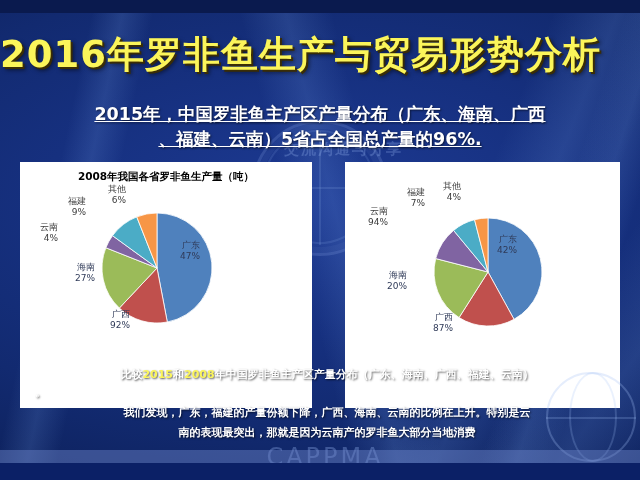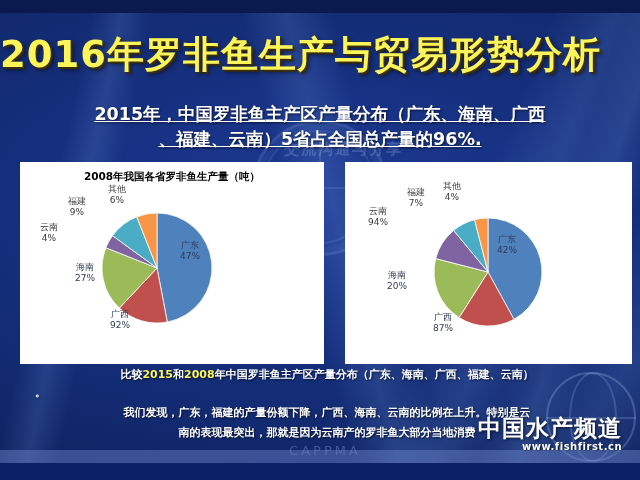--- a/index.html
+++ b/index.html
@@ -38,21 +38,21 @@
   }
   .wm-arcs{position:absolute;left:262px;top:130px;width:110px;height:110px;border-radius:50%;
     border:2px solid rgba(150,180,240,.15);transform:rotate(20deg);pointer-events:none;}
   .wm-text-top{
     position:absolute;left:238px;top:140px;width:165px;text-align:right;
     color:rgba(150,180,240,.30);font-size:15px;font-weight:bold;letter-spacing:2px;
     pointer-events:none;white-space:nowrap;
   }
   .wm-cappma{
     position:absolute;left:255px;top:443px;width:140px;text-align:center;
-    color:rgba(150,180,240,.34);font-size:13px;letter-spacing:3px;pointer-events:none;
+    color:rgba(150,180,240,.34);font-size:24px;letter-spacing:3px;pointer-events:none;
   }
   .wm-globe{
     position:absolute;right:4px;bottom:18px;width:86px;height:86px;border-radius:50%;
     border:2px solid rgba(160,190,245,.28);pointer-events:none;
   }
   .wm-globe:before{content:"";position:absolute;left:50%;top:-2px;bottom:-2px;width:44px;margin-left:-22px;border-radius:50%;border:2px solid rgba(160,190,245,.22);}
   .wm-globe:after{content:"";position:absolute;top:50%;left:-2px;right:-2px;height:2px;background:rgba(160,190,245,.22);}
 
   
   .title{
@@ -63,29 +63,29 @@
   }
   
   .subtitle{
     position:absolute;left:28px;top:102px;width:584px;text-align:center;
     font-size:17.5px;font-weight:bold;color:#ffffff;line-height:25px;
     text-shadow:1px 1px 2px rgba(0,0,0,.6);
     text-decoration:underline;
   }
 
   
-  .panel{position:absolute;top:162px;height:202px;background:#ffffff;padding-left:12px;}
+  .panel{position:absolute;top:162px;height:246px;background:#ffffff;}
   #panel-left{left:20px;width:292px;}
   #panel-right{left:345px;width:275px;}
   .chart-title{
     position:absolute;top:8px;left:0;width:100%;text-align:center;
     font-size:10.5px;font-weight:bold;color:#000;white-space:nowrap;
   }
   .pie-wrap{position:absolute;inset:0;}
-  .lbl{position:absolute;font-size:9px;color:#3b3b3b;line-height:11px;text-align:center;white-space:nowrap;}
+  .lbl{position:absolute;font-size:9px;color:#3b3b3b;line-height:11px;text-align:right;white-space:nowrap;}
   .lbl.inner{color:#2f3a58;}
 
   
   .bottom-box{position:absolute;left:0;top:358px;width:640px;height:104px;}
   .bt-line{position:absolute;left:0;width:640px;text-align:center;
     font-size:11px;font-weight:bold;line-height:17px;color:#ffffff;
     text-shadow:1px 1px 2px rgba(0,0,0,.65);white-space:nowrap;margin-left:7px;}
   .bt-line .y{color:#fbf55a;}
   #bt1{top:8px;}
   #bt2{top:26px;text-align:left;padding-left:28px;width:612px;}
@@ -211,20 +211,16 @@
       <span>比较</span><span class="y">2015</span><span>和</span><span class="y">2008</span><span>年中国罗非鱼主产区产量分布（广东、海南、广西、福建、云南）</span>
     </div>
     <div class="bt-line" id="bt2">。</div>
     <div class="bt-line" id="bt3">我们发现，广东，福建的产量份额下降，广西、海南、云南的比例在上升。特别是云</div>
     <div class="bt-line" id="bt4">南的表现最突出，那就是因为云南产的罗非鱼大部分当地消费</div>
   </div>
 
   <div class="wm-cappma">CAPPMA</div>
   <div class="wm-globe"></div>
 
-  <div class="brand">
-    <div class="brand-cn">中国水产频道</div>
-    <div class="brand-url">www.fishfirst.cn</div>
-  </div>
 
   <div class="botband2"></div>
   <div class="botband"></div>
 </div>
 
 </body></html>

